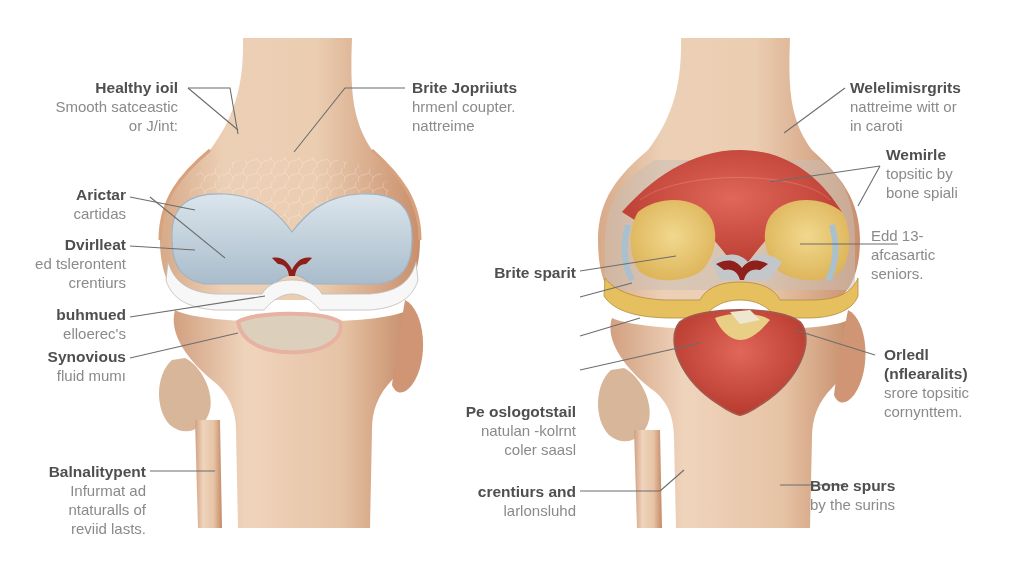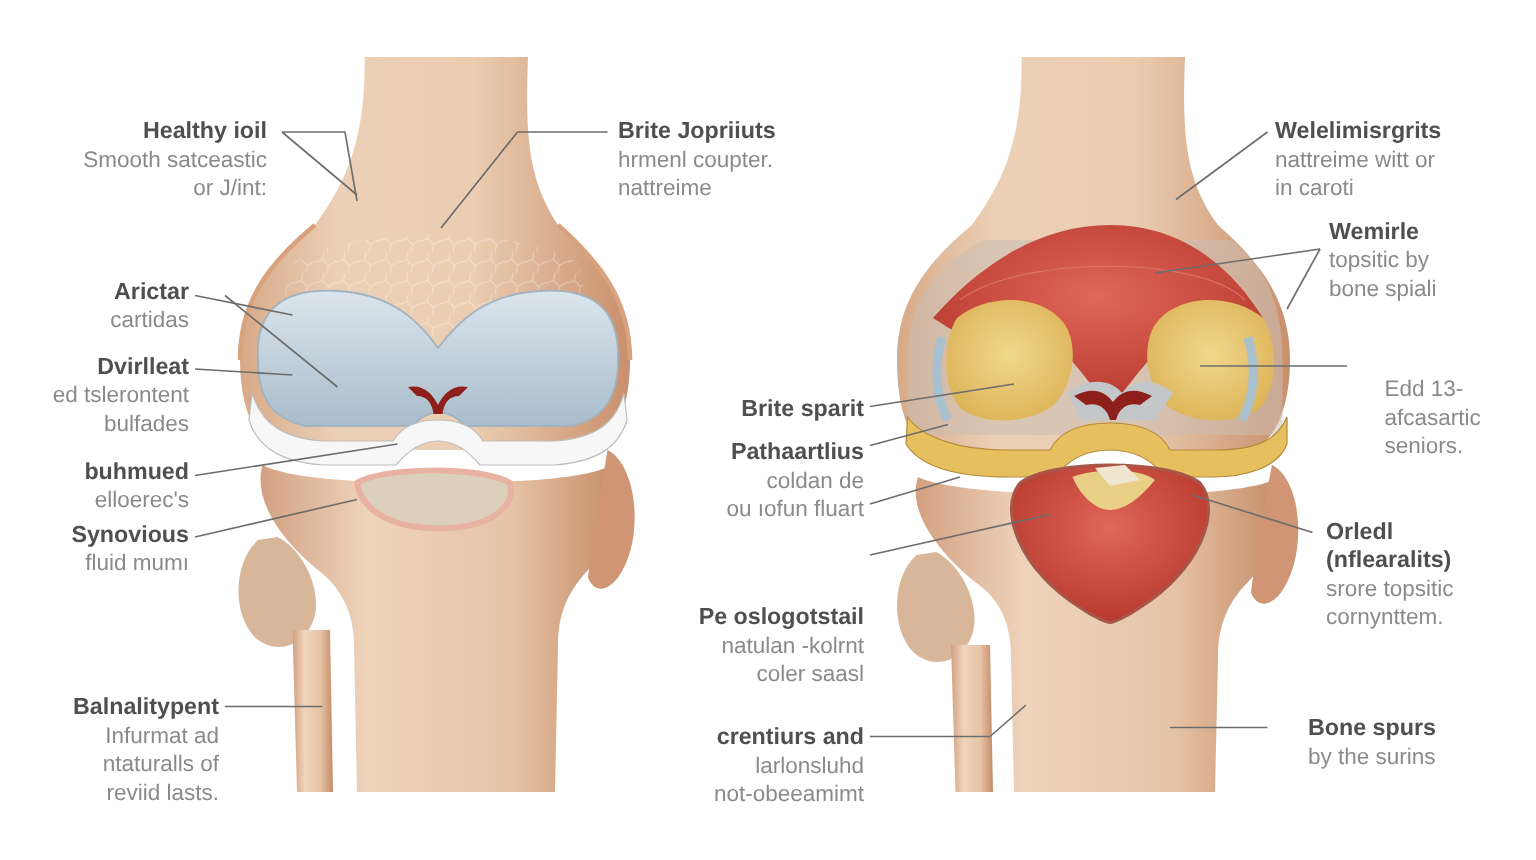--- a/index.html
+++ b/index.html
@@ -142,21 +142,21 @@
   </div>
 
   <div class="label right" style="left:20px; top:185px; width:106px;">
     <span class="title">Arictar</span>
     <span class="desc">cartidas</span>
   </div>
 
   <div class="label right" style="left:10px; top:235px; width:116px;">
     <span class="title">Dvirlleat</span>
     <span class="desc">ed tslerontent</span>
-    <span class="desc">bulfades</span>
+    <span class="desc">crentiurs</span>
   </div>
 
   <div class="label right" style="left:20px; top:305px; width:106px;">
     <span class="title">buhmued</span>
     <span class="desc">elloerec's</span>
   </div>
 
   <div class="label right" style="left:20px; top:347px; width:106px;">
     <span class="title">Synovious</span>
     <span class="desc">fluid mumı</span>
@@ -166,61 +166,55 @@
     <span class="title">Brite sparit</span>
   </div>
 
   <div class="label right" style="left:20px; top:462px; width:126px;">
     <span class="title">Balnalitypent</span>
     <span class="desc">Infurmat ad</span>
     <span class="desc">ntaturalls of</span>
     <span class="desc">reviid lasts.</span>
   </div>
 
-  <div class="label right" style="left:440px; top:292px; width:136px;">
-    <span class="title">Pathaartlius</span>
-    <span class="desc">coldan de</span>
-    <span class="desc">ou ıofun fluart</span>
-  </div>
 
   <div class="label right" style="left:440px; top:382px; width:136px;margin-top:20px;">
     <span class="title">Pe oslogotstail</span>
     <span class="desc">natulan -kolrnt</span>
     <span class="desc">coler saasl</span>
   </div>
 
   <div class="label right" style="left:440px; top:482px; width:136px;">
     <span class="title">crentiurs and</span>
     <span class="desc">larlonsluhd</span>
-    <span class="desc">not-obeeamimt</span>
   </div>
 
   <div class="label left" style="left:850px; top:78px;">
     <span class="title">Welelimisrgrits</span>
     <span class="desc">nattreime witt or</span>
     <span class="desc">in caroti</span>
   </div>
 
   <div class="label left" style="left:886px; top:145px;">
     <span class="title">Wemirle</span>
     <span class="desc">topsitic by</span>
     <span class="desc">bone spiali</span>
   </div>
 
-  <div class="label left" style="left:923px; top:226px;margin-top:24px;">
+  <div class="label left" style="left:871px; top:226px;">
     <span class="desc">Edd 13-</span>
     <span class="desc">afcasartic</span>
     <span class="desc">seniors.</span>
   </div>
 
   <div class="label left" style="left:884px; top:345px;">
     <span class="title">Orledl</span>
     <span class="title">(nflearalits)</span>
     <span class="desc">srore topsitic</span>
     <span class="desc">cornynttem.</span>
   </div>
 
-  <div class="label left" style="left:872px; top:476px;">
+  <div class="label left" style="left:810px; top:476px;">
     <span class="title">Bone spurs</span>
     <span class="desc">by the surins</span>
   </div>
 
 </div>
 
 </body></html>

